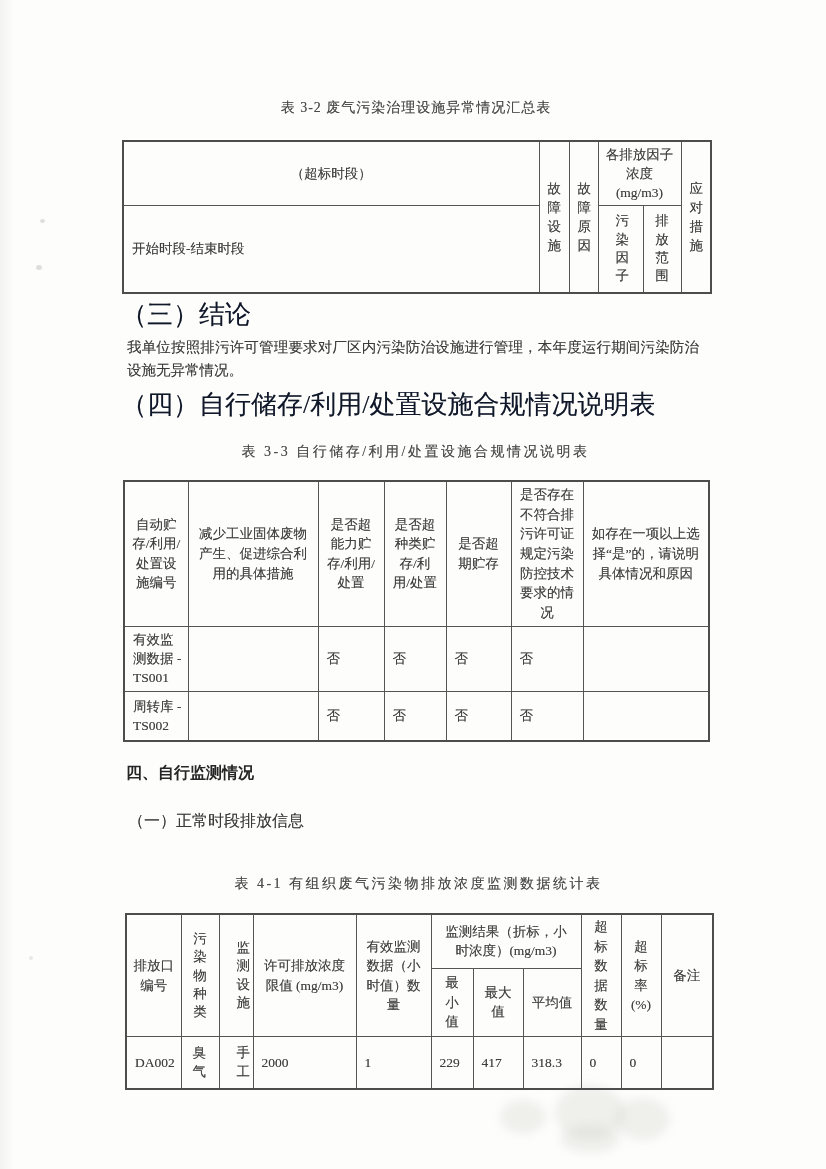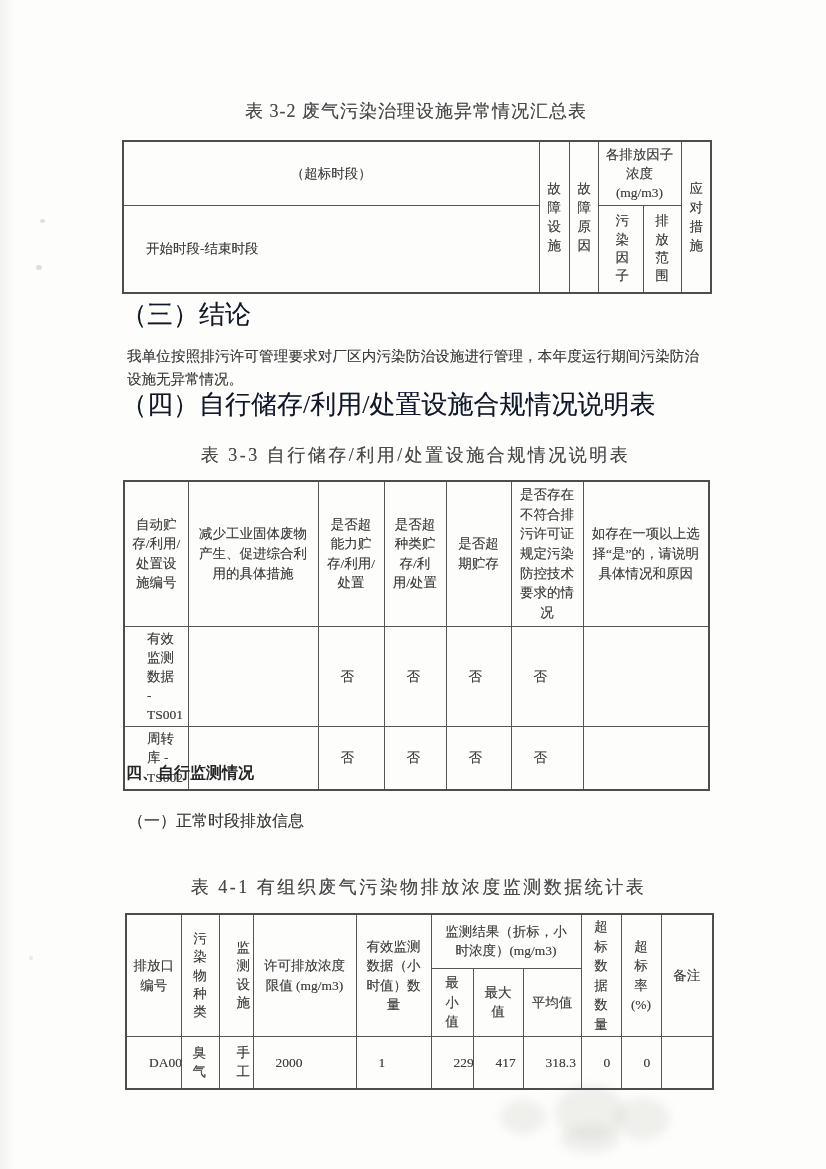--- a/index.html
+++ b/index.html
@@ -9,21 +9,21 @@
     margin:0 auto;
     background:#fdfdfc;
     overflow:hidden;
     font-family:"Liberation Serif","DejaVu Serif",serif;
     color:#3f3f3f;
   }
   .abs{position:absolute;}
   
   .tbl-title{
     text-align:center;
-    font-size:18px;
+    font-size:14px;
     color:#4a4a4a;
     text-shadow:0 0 .5px rgba(70,70,70,.55);
     white-space:nowrap;
   }
   .ls1{letter-spacing:1px;}
   .ls2{letter-spacing:2.5px;}
   
   .h-sub{
     font-size:26px;
     color:#0f172a;
@@ -61,21 +61,21 @@
     color:#3f3f3f;
     text-shadow:0 0 .4px rgba(60,60,60,.5);
   }
   table.doc td{
     border:1px solid #555;
     vertical-align:middle;
     text-align:center;
     padding:2px 6px;
     overflow:hidden;
   }
-  table.doc td.left{text-align:left;padding-left:22px;}
+  table.doc td.left{text-align:left;padding-left:8px;}
   table.doc td.narrow{padding:2px 8px;}
   table.doc td.vtight{padding:2px 10px;line-height:1.35;}
   table.doc td.vtight2{padding:2px 11px;line-height:1.35;}
   table.doc td.vtight3{padding:2px 17px;line-height:1.35;}
   table.doc td.hdr{line-height:1.45;}
   
   .speck{position:absolute;border-radius:50%;background:rgba(185,185,180,.45);}
   .smudge{position:absolute;border-radius:50%;background:rgba(190,190,184,.22);filter:blur(5px);}
   .edge-band{position:absolute;left:0;top:0;bottom:0;width:14px;
     background:linear-gradient(90deg,rgba(235,235,232,.6),rgba(253,253,252,0));}
@@ -116,21 +116,21 @@
     <tr style="height:88px">
       <td class="left">开始时段-结束时段</td>
       <td class="vtight3">污染因子</td>
       <td class="vtight2">排放范围</td>
     </tr>
   </tbody>
     </table>
 
   <div class="abs h-sub" style="left:121px;top:297px;">（三）结论</div>
 
-  <div class="abs body-text" style="left:127px;top:345px;width:572px;">我单位按照排污许可管理要求对厂区内污染防治设施进行管理，本年度运行期间污染防治设施无异常情况。</div>
+  <div class="abs body-text" style="left:127px;top:336px;width:572px;">我单位按照排污许可管理要求对厂区内污染防治设施进行管理，本年度运行期间污染防治设施无异常情况。</div>
 
   <div class="abs h-sub" style="left:121px;top:387px;">（四）自行储存/利用/处置设施合规情况说明表</div>
 
   <div class="abs tbl-title ls2" style="left:123px;top:443px;width:585px;">表 3-3 自行储存/利用/处置设施合规情况说明表</div>
 
   <table class="doc abs" style="left:123px;top:480px;width:585px;">
     <colgroup>
       <col style="width:64px">
         <col style="width:130px">
         <col style="width:66px">

